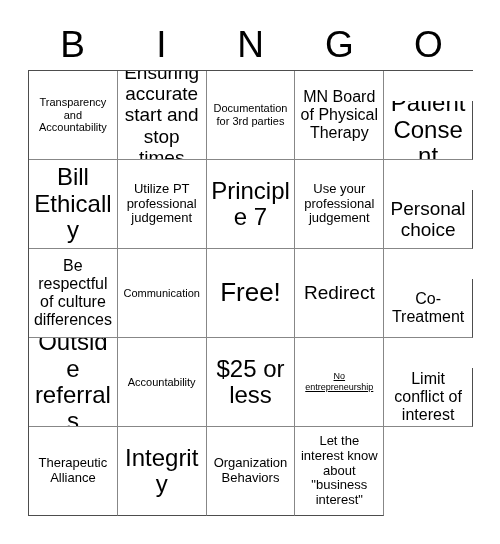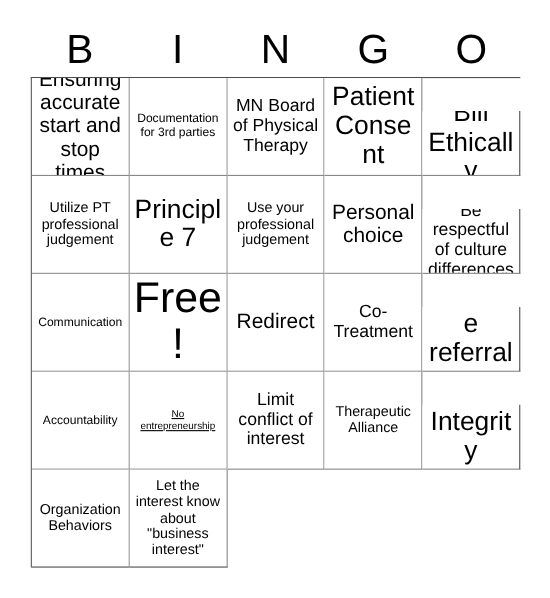--- a/index.html
+++ b/index.html
@@ -79,37 +79,40 @@
     line-height: 1.12;
     word-wrap: break-word;
   }
   
   .s-xs  { font-size: 9px;  line-height: 1.2; text-decoration: underline; }
   .s-sm  { font-size: 11px; line-height: 1.18; }
   .s-md  { font-size: 13px; line-height: 1.15; text-align: center; }
   .s-lg  { font-size: 16px; line-height: 1.14; }
   .s-xl  { font-size: 19px; line-height: 1.12; }
   .s-xxl { font-size: 24px; line-height: 1.1; }
-  .s-free{ font-size: 39px; line-height: 1.05; }
+  .s-free{ font-size: 26px; line-height: 1.05; }
 </style>
 </head>
 <body>
 
 <div id="card">
 
   <div id="header-row">
     <div class="header-letter">B</div>
     <div class="header-letter">I</div>
     <div class="header-letter">N</div>
     <div class="header-letter">G</div>
     <div class="header-letter">O</div>
   </div>
 
   <div id="grid">
 
+    <div class="cell">
+        <span class="cell-text s-sm">Transparency and Accountability</span>
+      </div>
     <div class="cell">
         <span class="cell-text s-xl">Ensuring accurate start and stop times</span>
       </div>
     <div class="cell">
         <span class="cell-text s-sm">Documentation for 3rd parties</span>
       </div>
     <div class="cell">
         <span class="cell-text s-lg">MN Board of Physical Therapy</span>
       </div>
     <div class="cell">
@@ -148,20 +151,23 @@
         <span class="cell-text s-lg">Co-Treatment</span>
       </div>
 
     <div class="cell">
         <span class="cell-text s-xxl">Outside referrals</span>
       </div>
     <div class="cell">
         <span class="cell-text s-sm">Accountability</span>
       </div>
     <div class="cell">
+        <span class="cell-text s-xxl">$25 or less</span>
+      </div>
+    <div class="cell">
         <span class="cell-text s-xs">No entrepreneurship</span>
       </div>
     <div class="cell">
         <span class="cell-text s-lg">Limit conflict of interest</span>
       </div>
 
     <div class="cell">
         <span class="cell-text s-md">Therapeutic Alliance</span>
       </div>
     <div class="cell">

